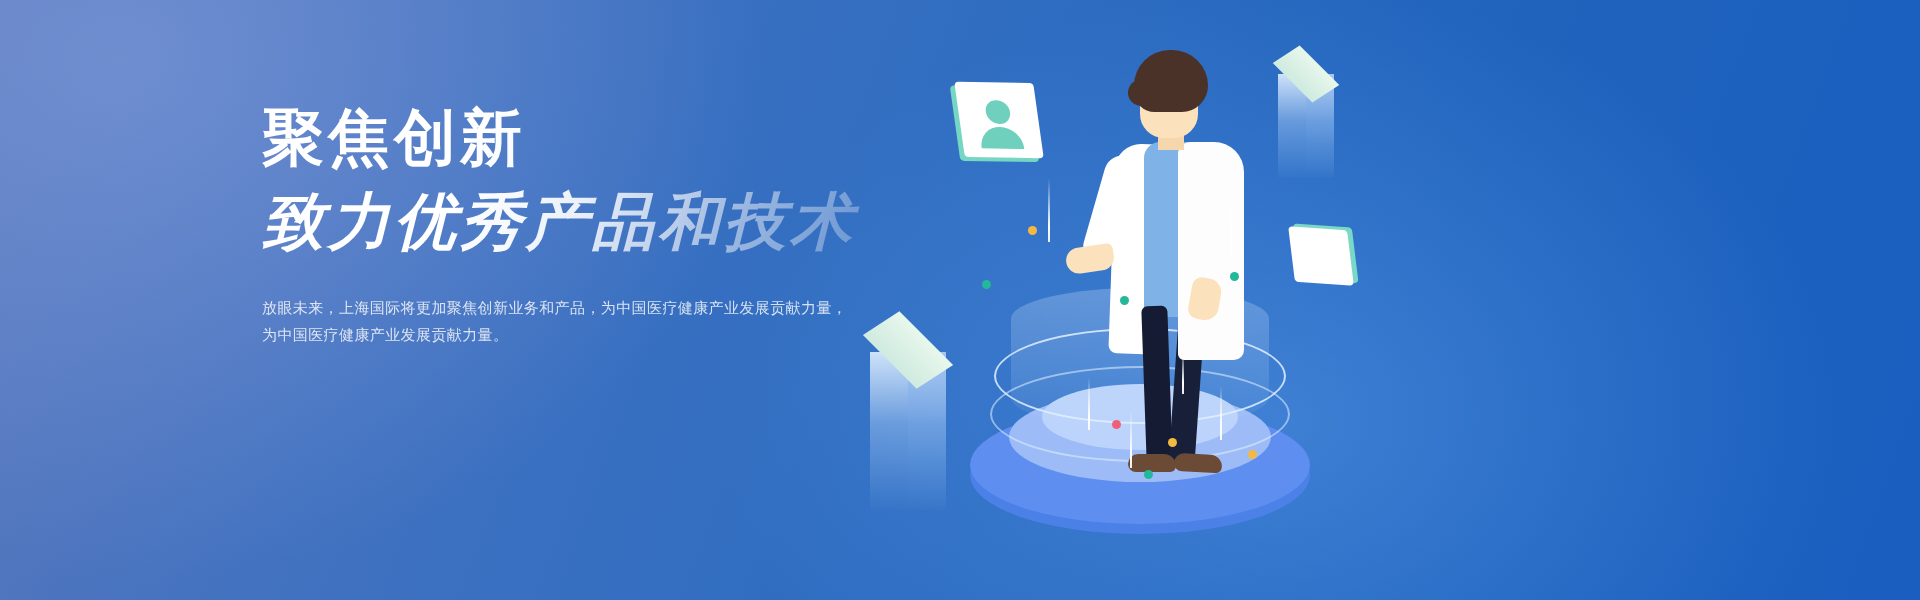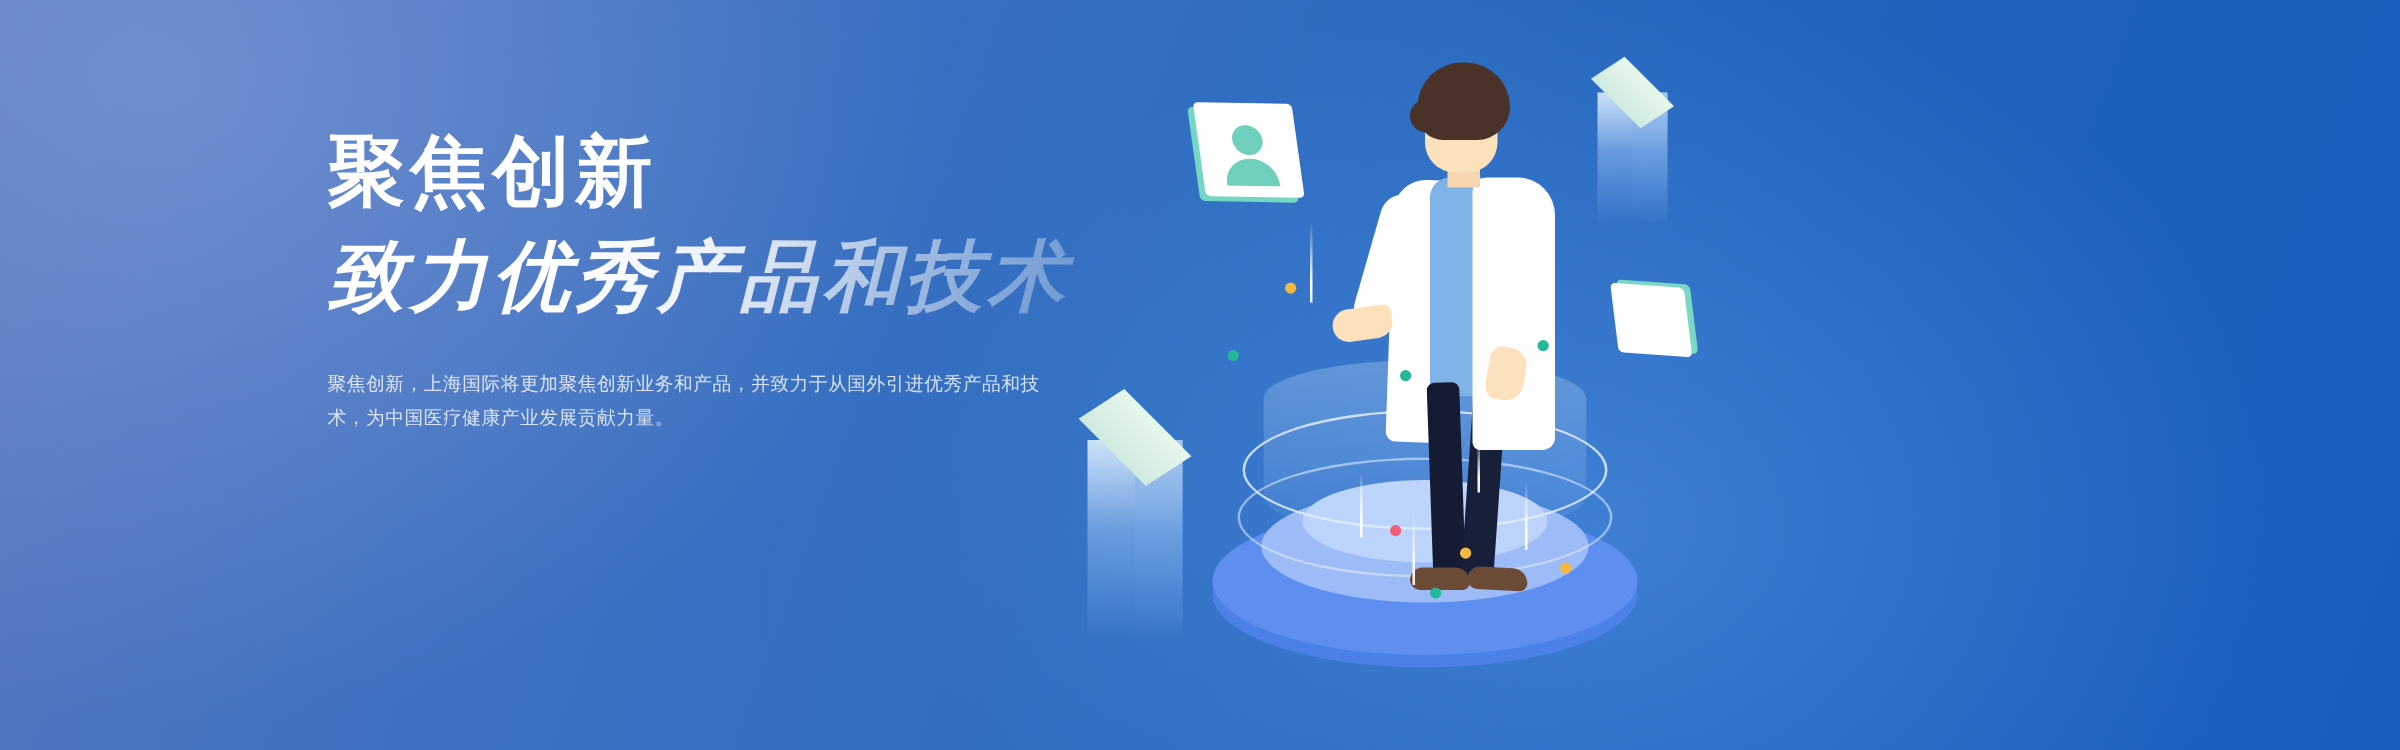--- a/index.html
+++ b/index.html
@@ -205,21 +205,21 @@
   .shoe.s2 { left:104px; top:404px; transform:rotate(3deg); }
 </style>
 </head>
 <body>
 
 <div class="banner">
 
   <div class="text-block">
     <div class="headline l1">聚焦创新</div>
     <div class="headline l2">致力优秀产品和技术</div>
-    <div class="subtitle">聚焦创新，上海国际将更加聚焦创新业务和产品，并致力于从国外引进优秀产品和技术，为中国医疗健康产业发展贡献力量。</div>
+    <div class="subtitle">放眼未来，上海国际将更加聚焦创新业务和产品，为中国医疗健康产业发展贡献力量，为中国医疗健康产业发展贡献力量。</div>
   </div>
 
   <div class="illus">
 
     <div class="card-user">
       <div class="edge"></div>
       <div class="face">
         <div class="avatar-head"></div>
         <div class="avatar-body"></div>
       </div>

